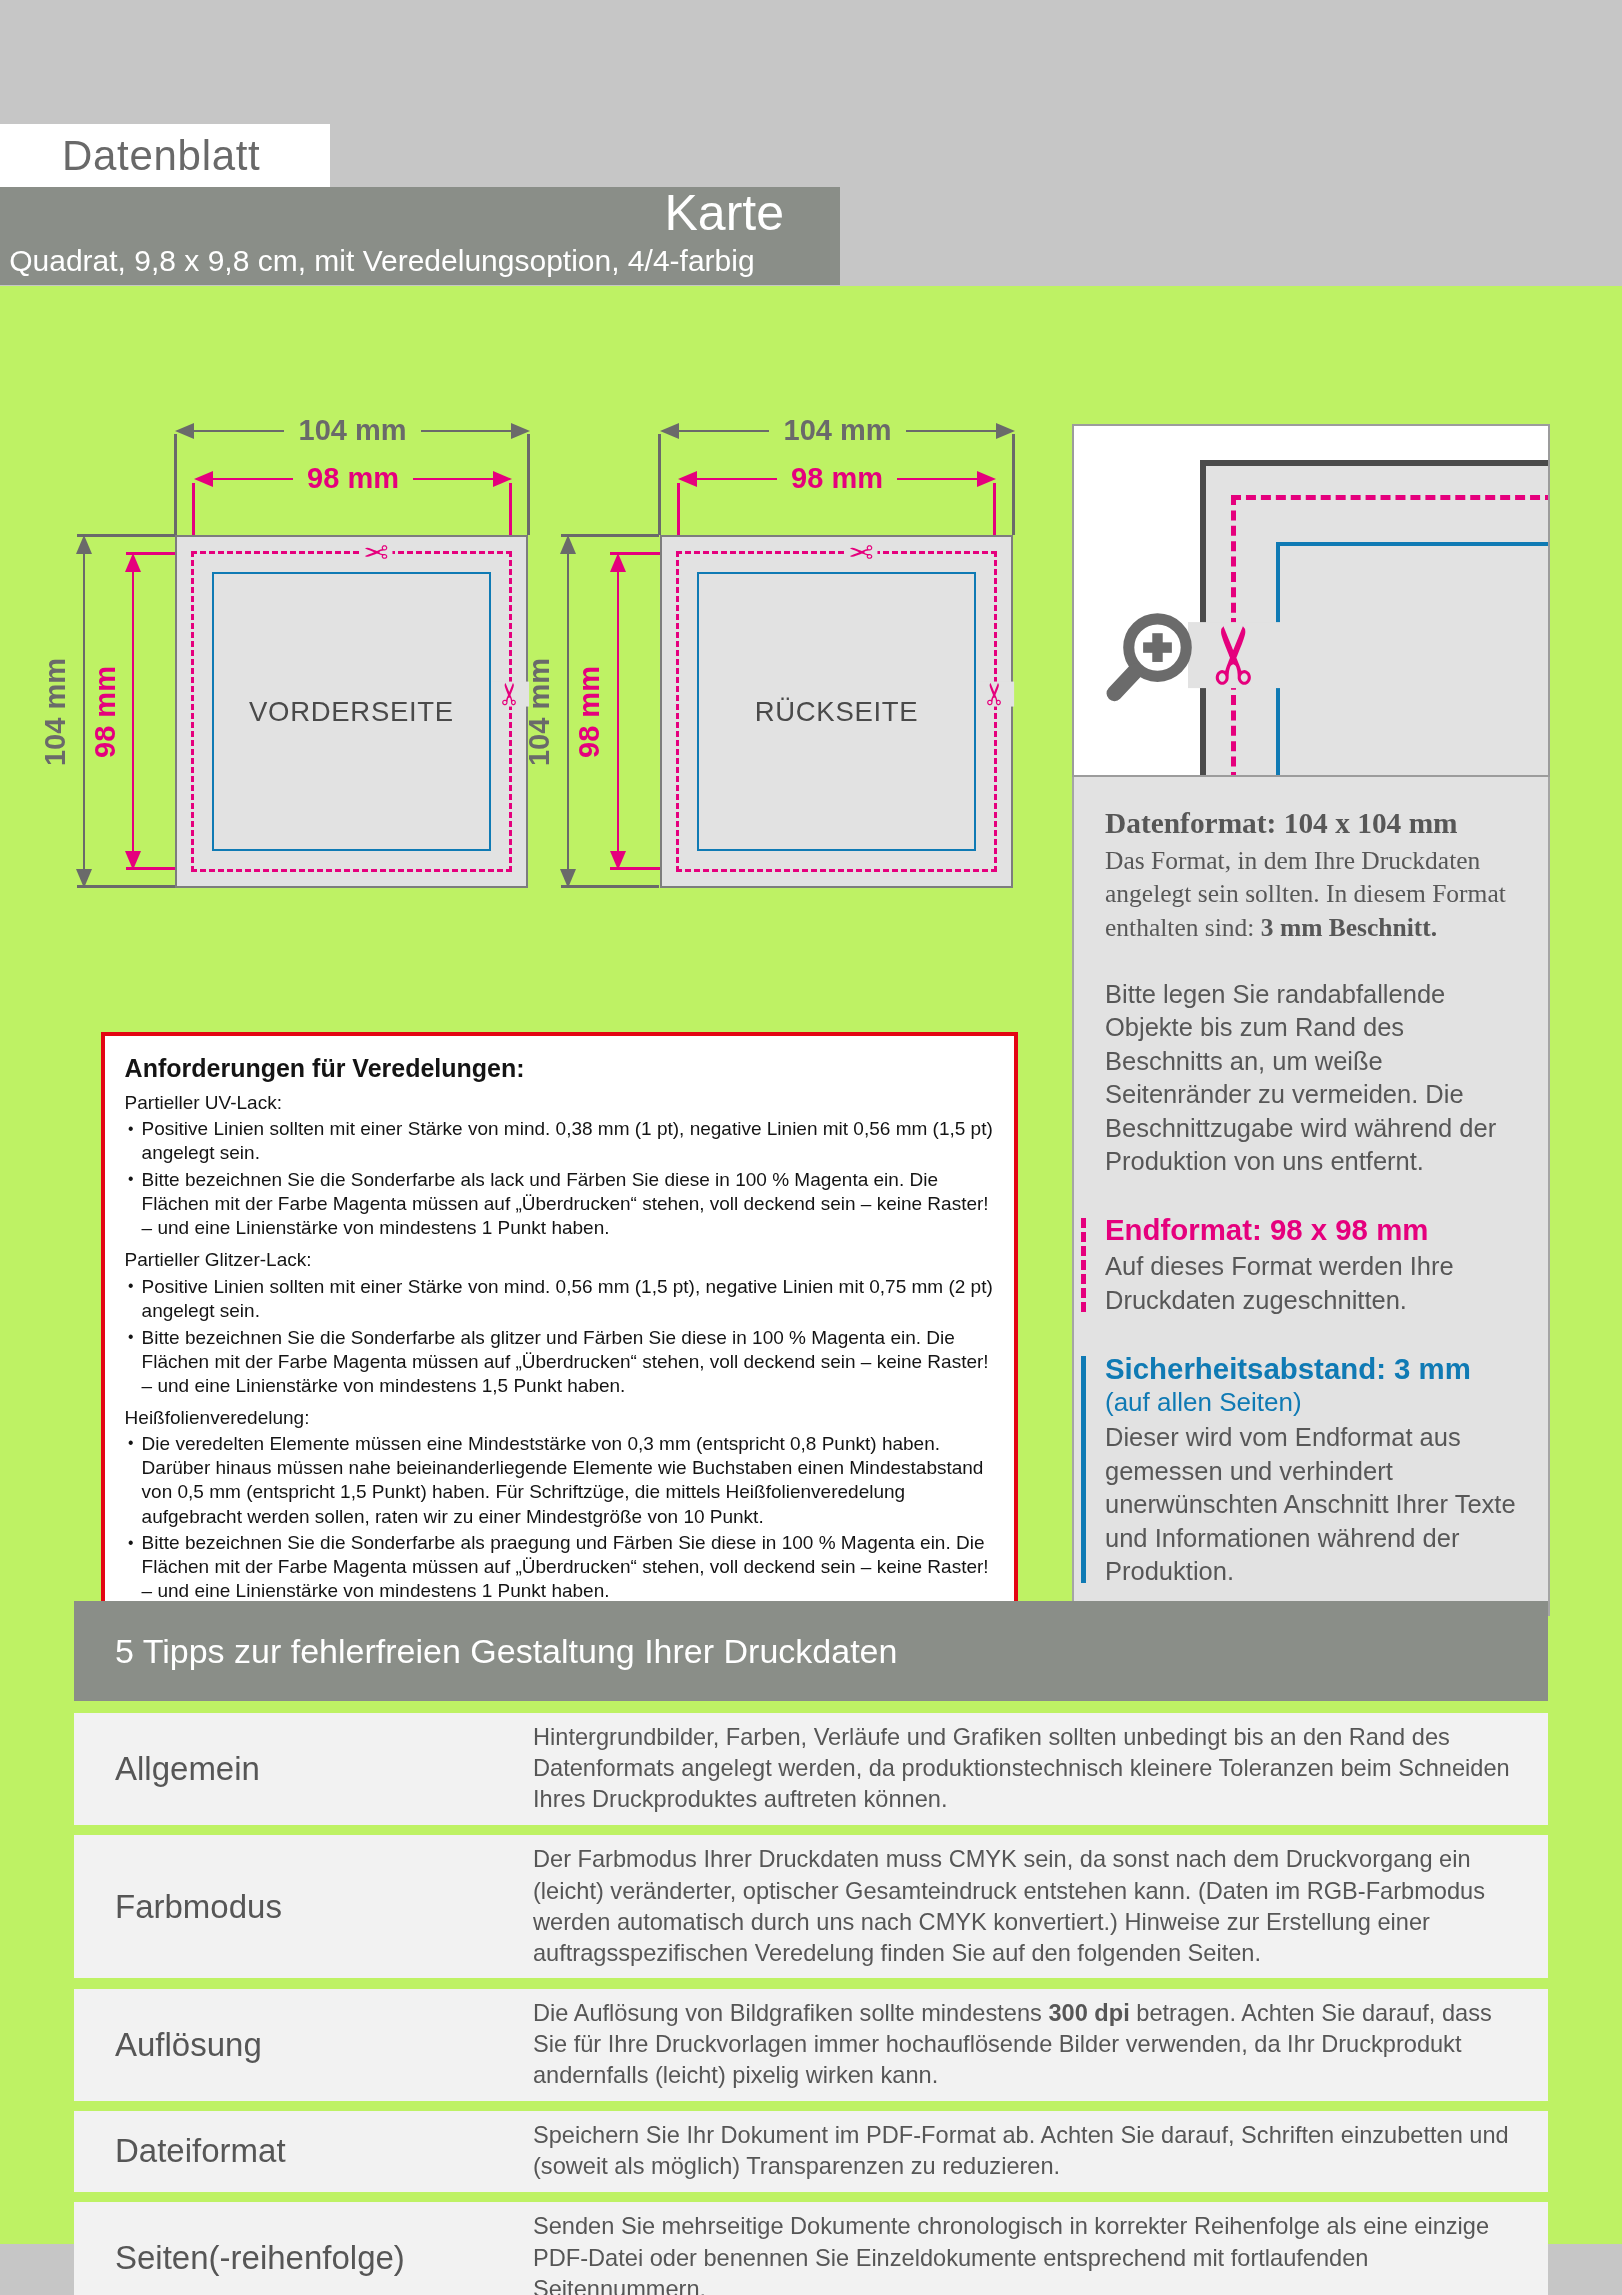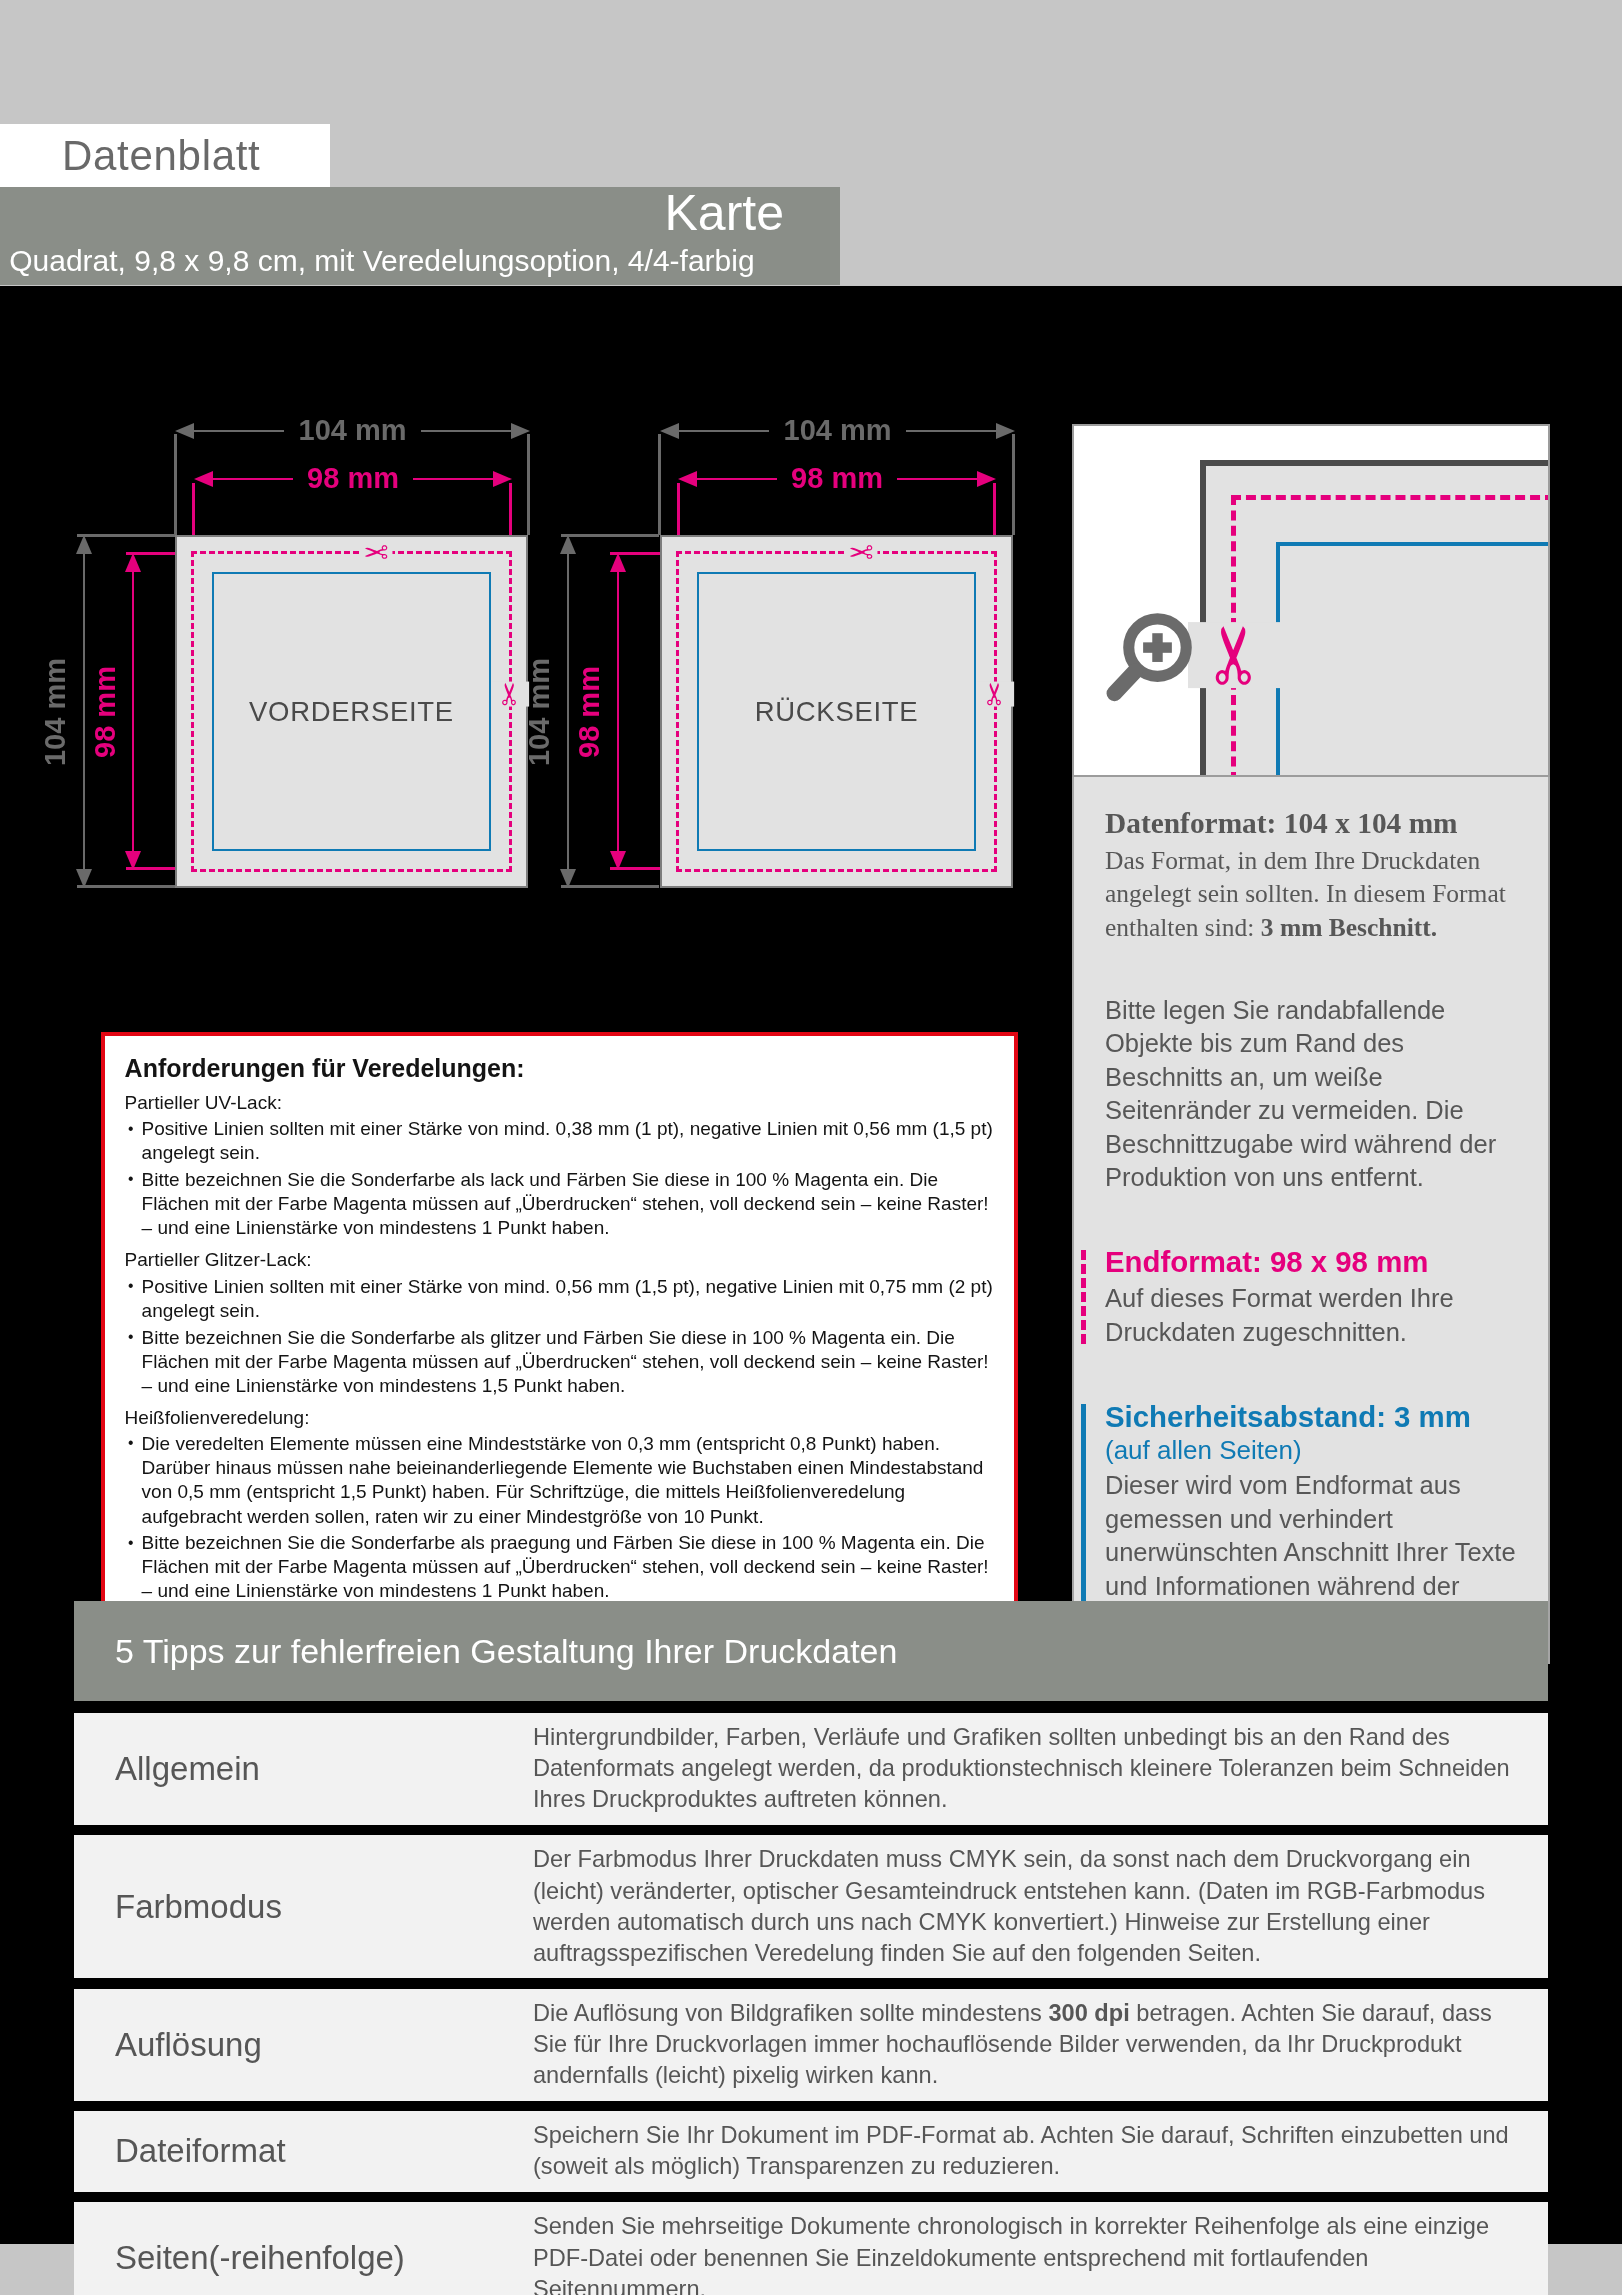--- a/index.html
+++ b/index.html
@@ -1,17 +1,17 @@
 <!DOCTYPE html>
 <html style="font-size:10.5px"><head>
 <meta charset="utf-8">
 <style>
   html,body{margin:0;padding:0;}
   body{font-family:"Liberation Sans","DejaVu Sans",sans-serif;background:#ffffff;}
-  .page{position:relative;width:1623px;height:2295px;background:#000000;overflow:hidden;}
+  .page{position:relative;width:1623px;height:2295px;background:#bef264;overflow:hidden;}
 
   
   .top-band{position:absolute;left:0;top:0;width:1623px;height:286px;background:#c6c6c6;}
   .footer-band{position:absolute;left:0;top:2244px;width:1623px;height:51px;background:#c6c6c6;}
 
   .datenblatt-box{position:absolute;left:0;top:124px;width:330px;height:63px;background:#ffffff;
     display:flex;align-items:center;padding-left:62px;box-sizing:border-box;}
   .datenblatt-box span{font-size:42px;color:#696969;letter-spacing:0.7px;}
 
   .title-banner{position:absolute;left:0;top:187px;width:840px;height:98px;background:#8a8e88;color:#ffffff;}
@@ -62,21 +62,21 @@
   .dp-magnifier{position:absolute;left:26px;top:185px;}
 
   
   .info-panel{position:absolute;left:1072px;top:777px;width:478px;min-height:700px;background:#e2e2e2;
     border:2.6px solid #a5a5a5;border-top:none;box-sizing:border-box;padding:29px 22px 26px 31px;}
   .ip-title{font-size:29.4px;font-weight:700;color:#575757;margin:0 0 2.6px 0;line-height:1.2;}
   .ip-title.m{color:#e5007d;}
   .ip-title.b{color:#0f7ab4;margin-bottom:0;}
   .ip-sub{font-size:26px;color:#0f7ab4;margin:0 0 2.6px 0;line-height:1.25;}
   .ip-text{font-size:25.5px;color:#575757;line-height:1.31;margin:0;}
-  .ip-block{position:relative;margin-top:50px;}
+  .ip-block{position:relative;margin-top:34px;}
   .ip-block.first{margin-top:0;font-family:Liberation Serif, serif;}
   .accent-dashed{position:absolute;left:-23.6px;top:5.2px;bottom:5.2px;width:0;border-left:5.9px dashed #e5007d;}
   .accent-solid{position:absolute;left:-23.6px;top:5.2px;bottom:5.2px;width:0;border-left:5.9px solid #0f7ab4;}
 
   
   .req-box{position:absolute;left:101px;top:1032px;width:917px;min-height:510px;background:#ffffff;
     border:4.6px solid #e30613;box-sizing:border-box;padding:17px 19.6px 15.7px 19.6px;}
   .req-title{font-size:25px;font-weight:700;color:#141414;margin:0 0 6px 0;line-height:1.2;}
   .req-h{font-size:19px;color:#141414;margin:7.9px 0 2.6px 0;line-height:1.25;}
   .req-b{position:relative;font-size:19px;color:#141414;line-height:1.27;padding-left:17px;margin:2.6px 0;}

